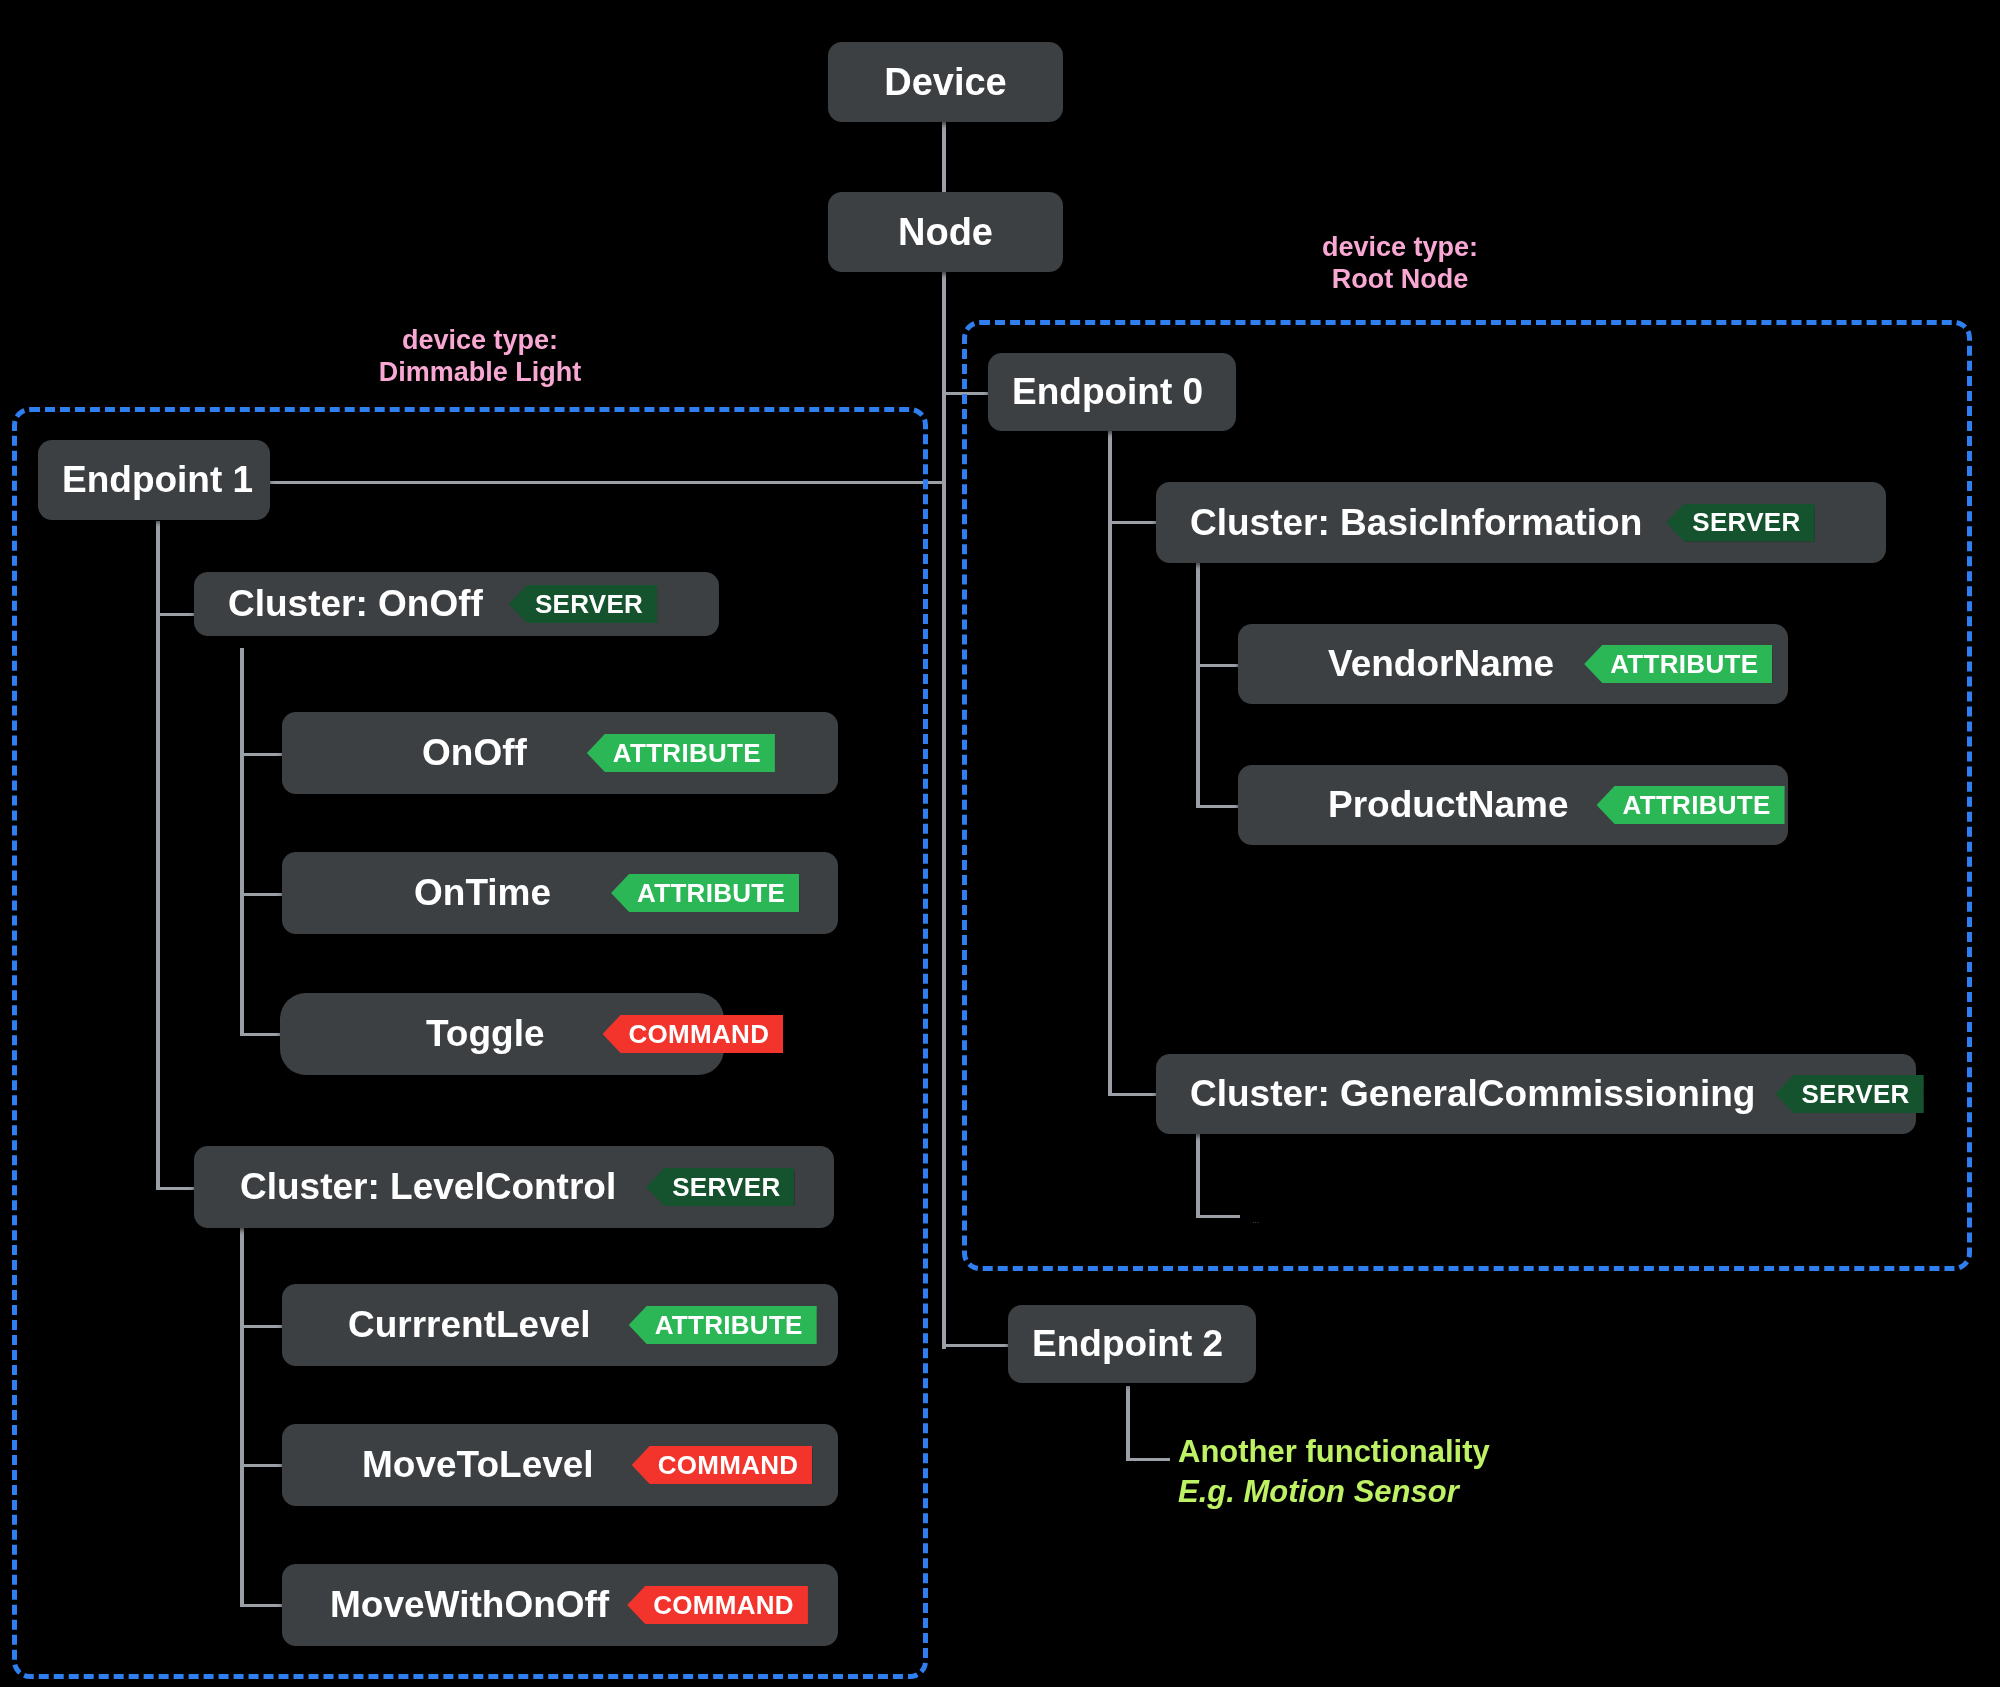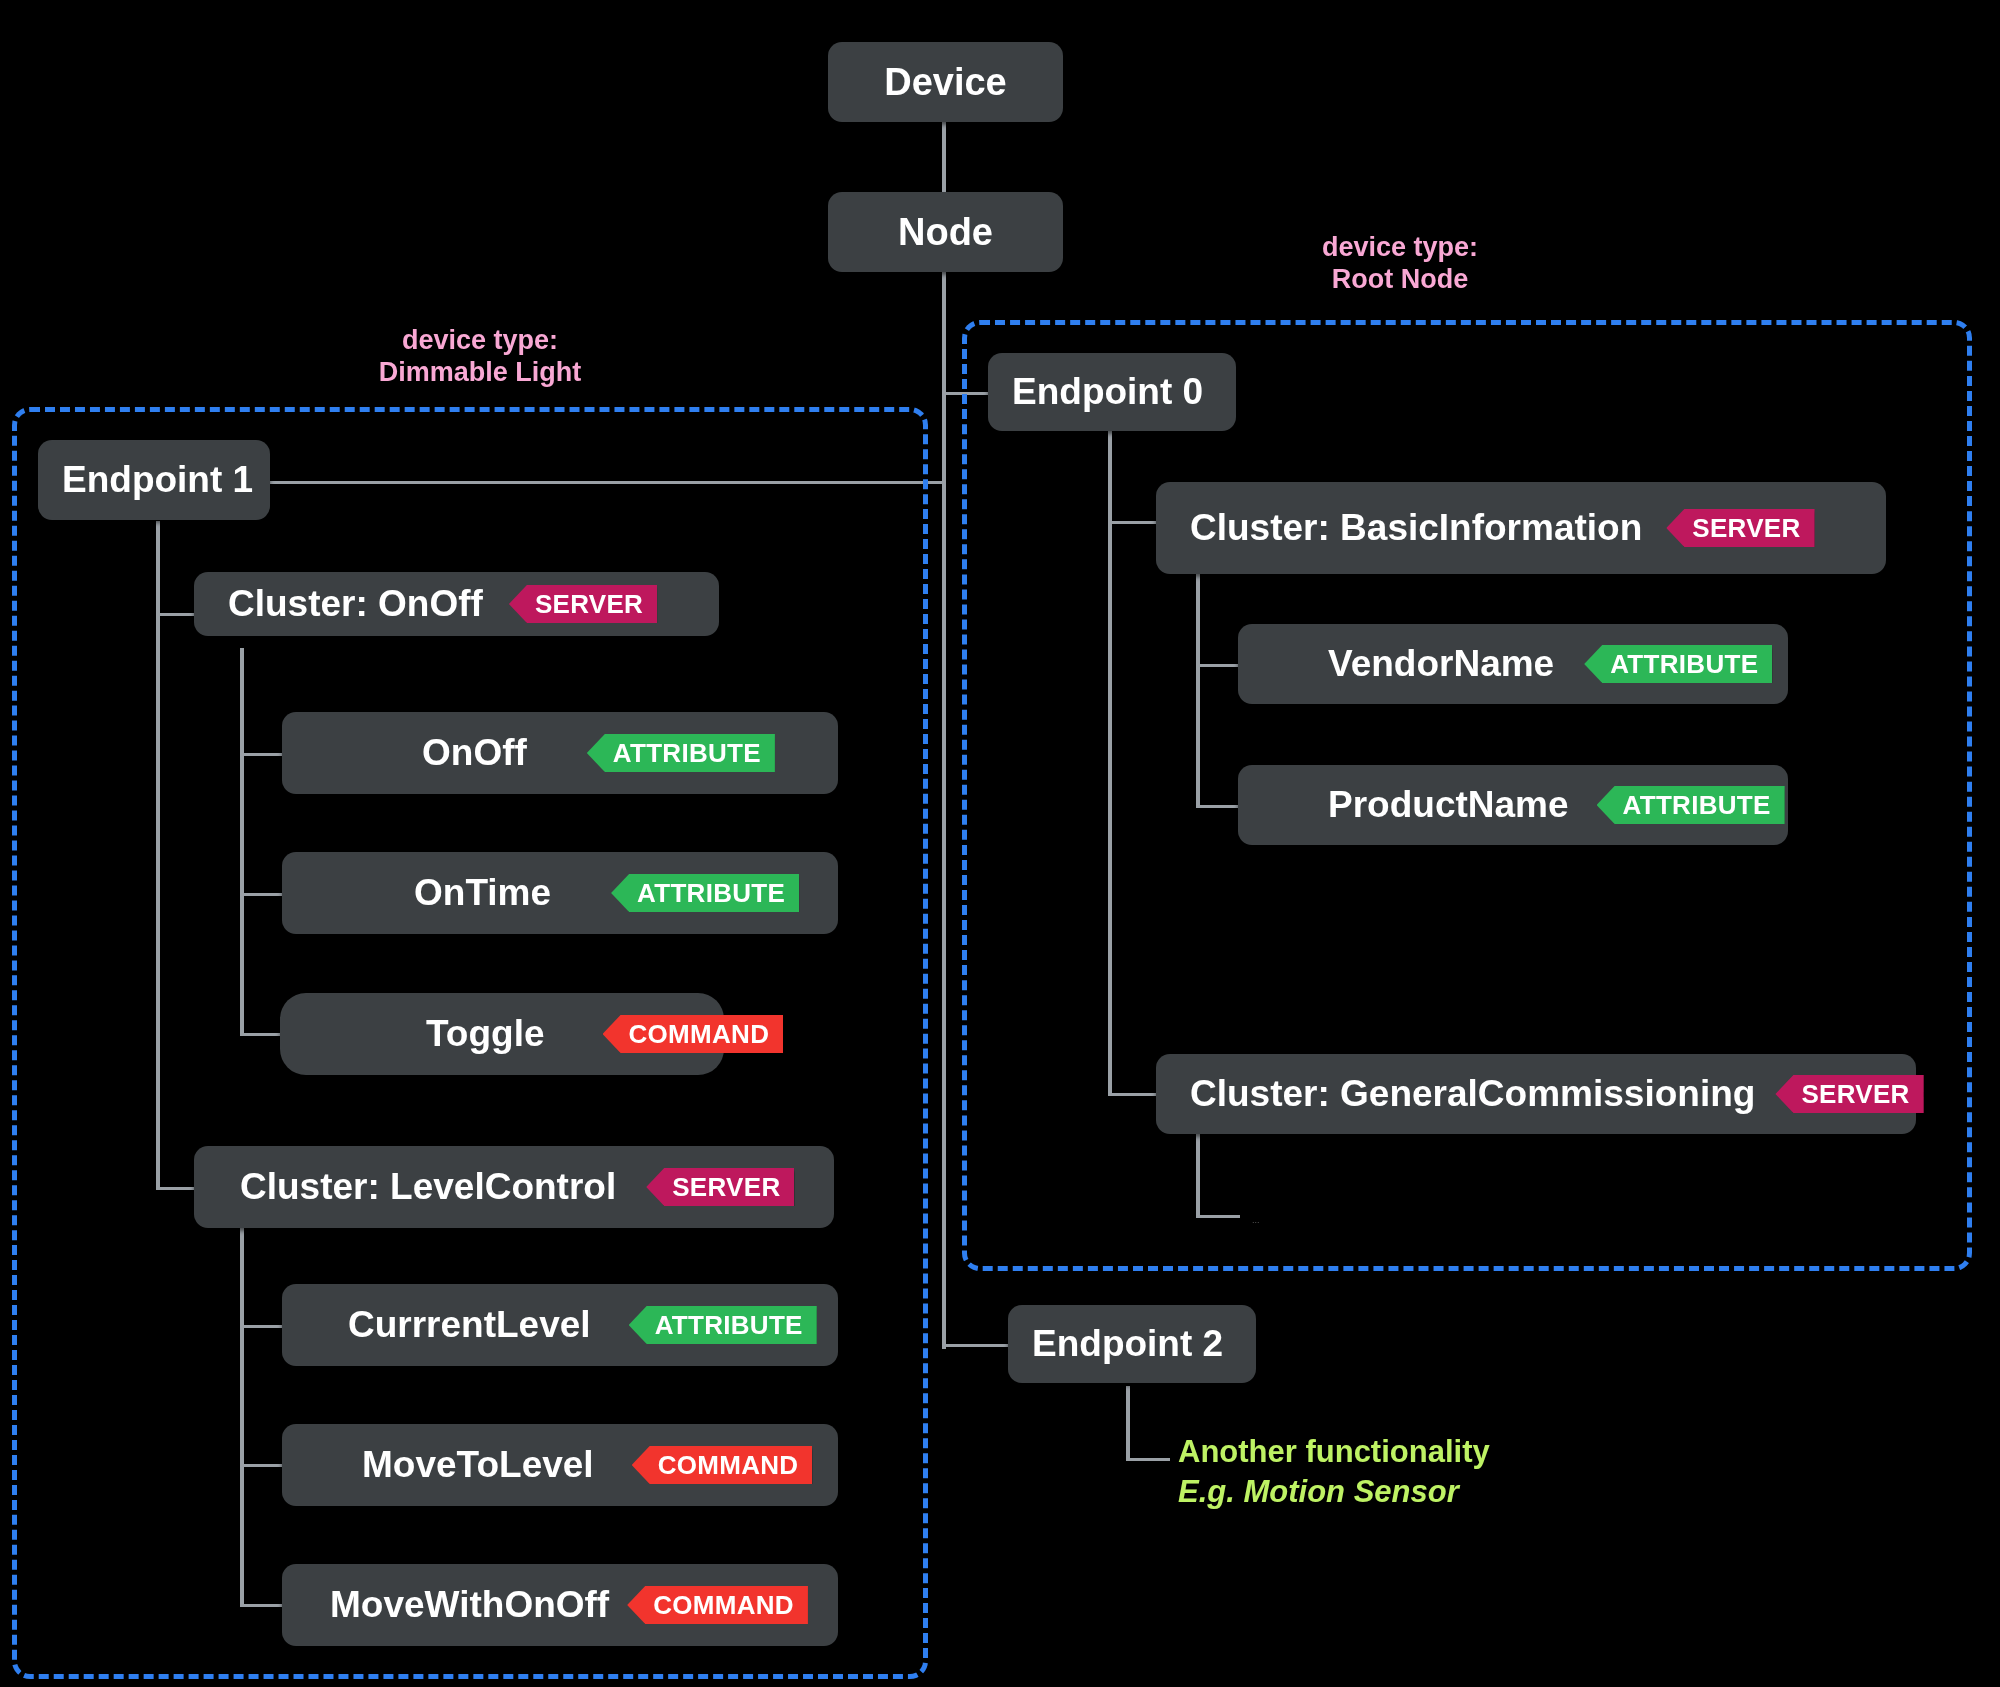--- a/index.html
+++ b/index.html
@@ -59,21 +59,21 @@
     padding: 0 14px 0 26px;
     font-size: 26px;
     font-weight: 700;
     letter-spacing: 0.3px;
     color: #ffffff;
     white-space: nowrap;
     box-shadow: 2px 3px 3px rgba(0,0,0,0.5);
     -webkit-clip-path: polygon(18px 0, 100% 0, 100% 50%, 100% 100%, 18px 100%, 0 50%);
     clip-path: polygon(18px 0, 100% 0, 100% 50%, 100% 100%, 18px 100%, 0 50%);
   }
-  .badge-server    { background: #be185d; }
+  .badge-server    { background: #14532d; }
   .badge-attribute { background: #2cb757; }
   .badge-command   { background: #f2342d; }
 
   
   .line {
     position: absolute;
     background: #9aa0a6;
   }
   .vline { width: 3px; }
   .hline { height: 3px; }
@@ -176,21 +176,21 @@
 </div>
 
 <div class="node chainbox" style="left:828px; top:192px; width:235px; height:80px;">
   <span class="label">Node</span>
 </div>
 
 <div class="node endpointbox" style="left:988px; top:353px; width:248px; height:78px;">
   <span class="label">Endpoint 0</span>
 </div>
 
-<div class="node clusterbox" style="left:1156px; top:482px; width:730px; height:92px;">
+<div class="node clusterbox" style="left:1156px; top:482px; width:730px; height:81px;">
   <span class="label">Cluster: BasicInformation</span>
   <span class="badge badge-server" style="margin-left:24px;">SERVER</span>
 </div>
 
 <div class="node leafbox" style="left:1238px; top:624px; width:550px; height:80px;">
   <span class="label" style="margin-left:90px;">VendorName</span>
   <span class="badge badge-attribute" style="margin-left:30px;">ATTRIBUTE</span>
 </div>
 
 <div class="node leafbox" style="left:1238px; top:765px; width:550px; height:80px;">

